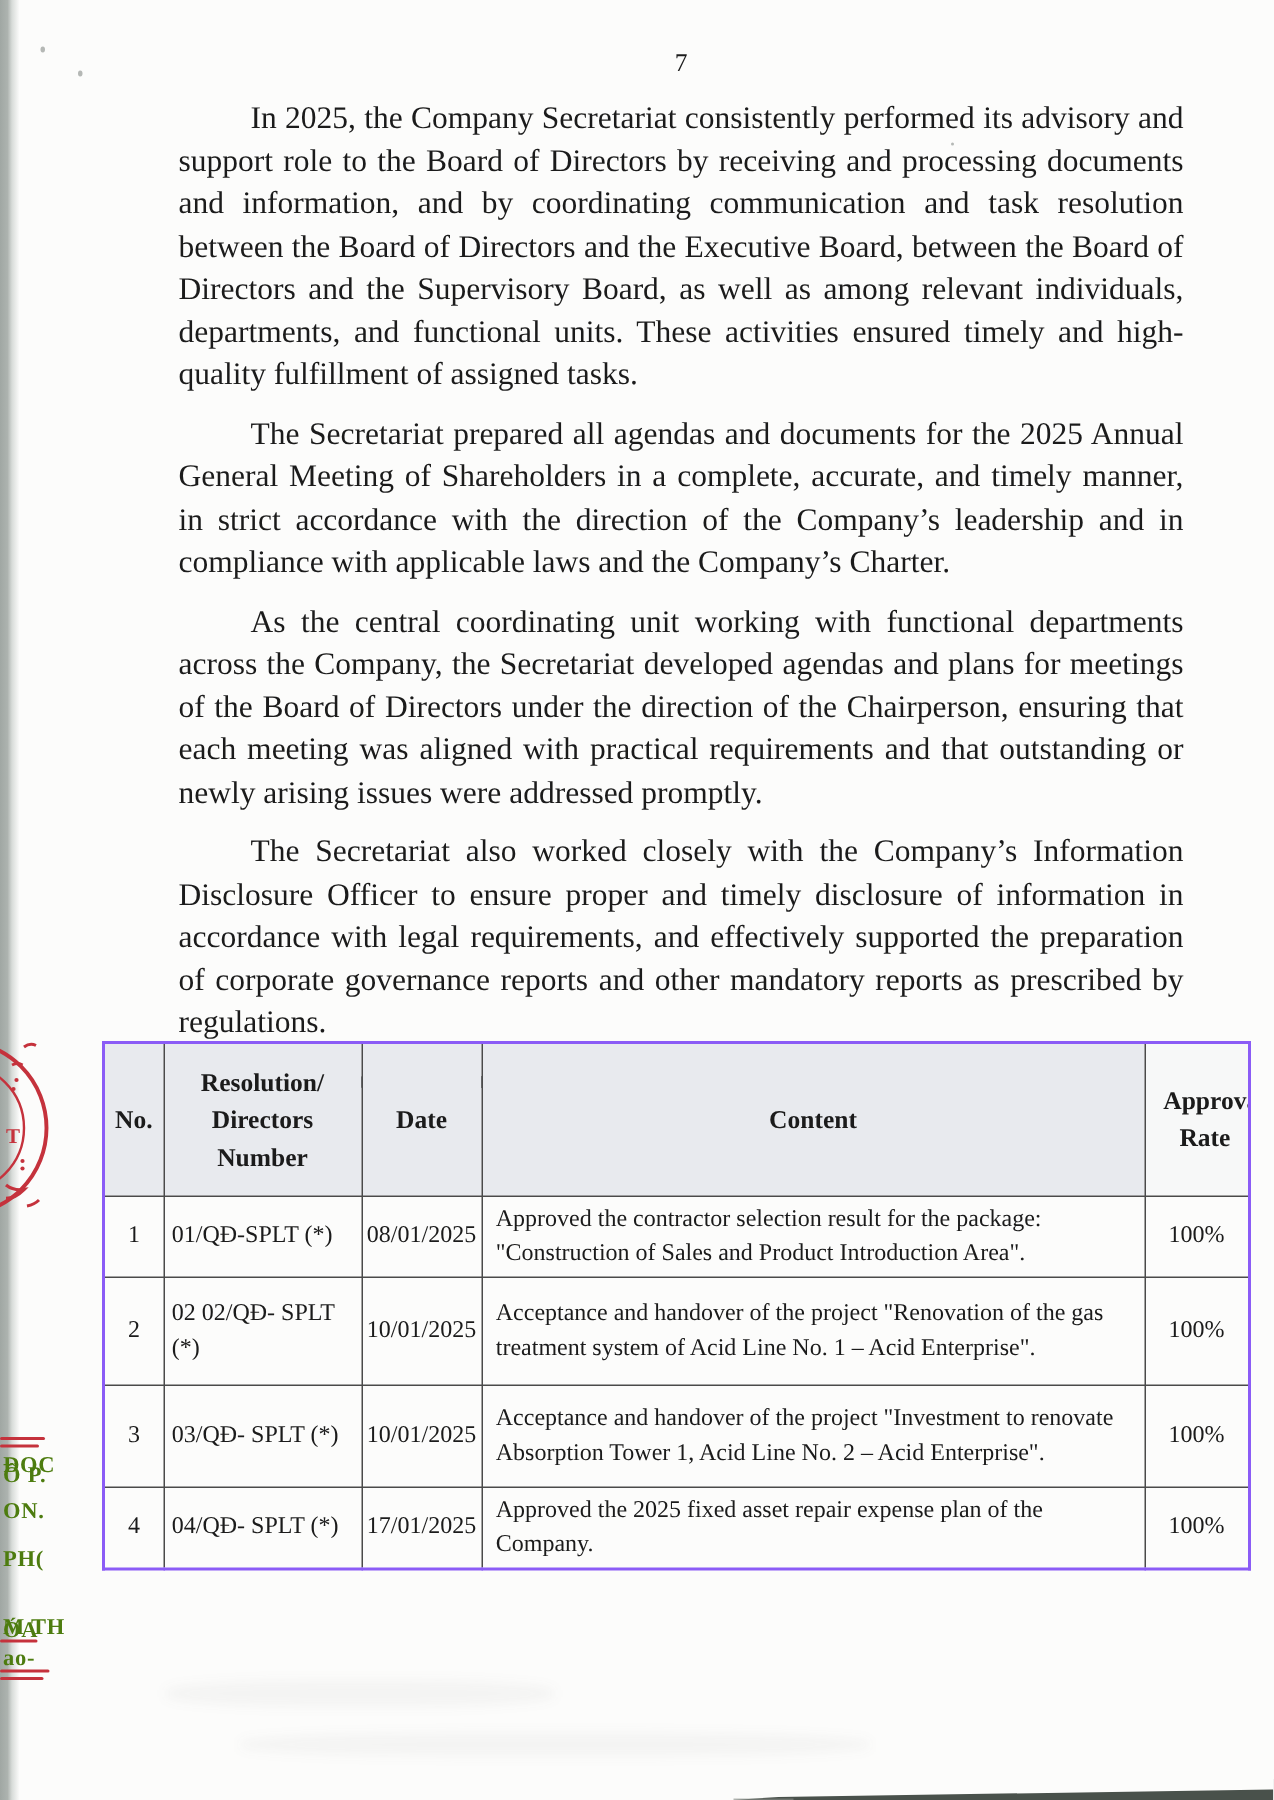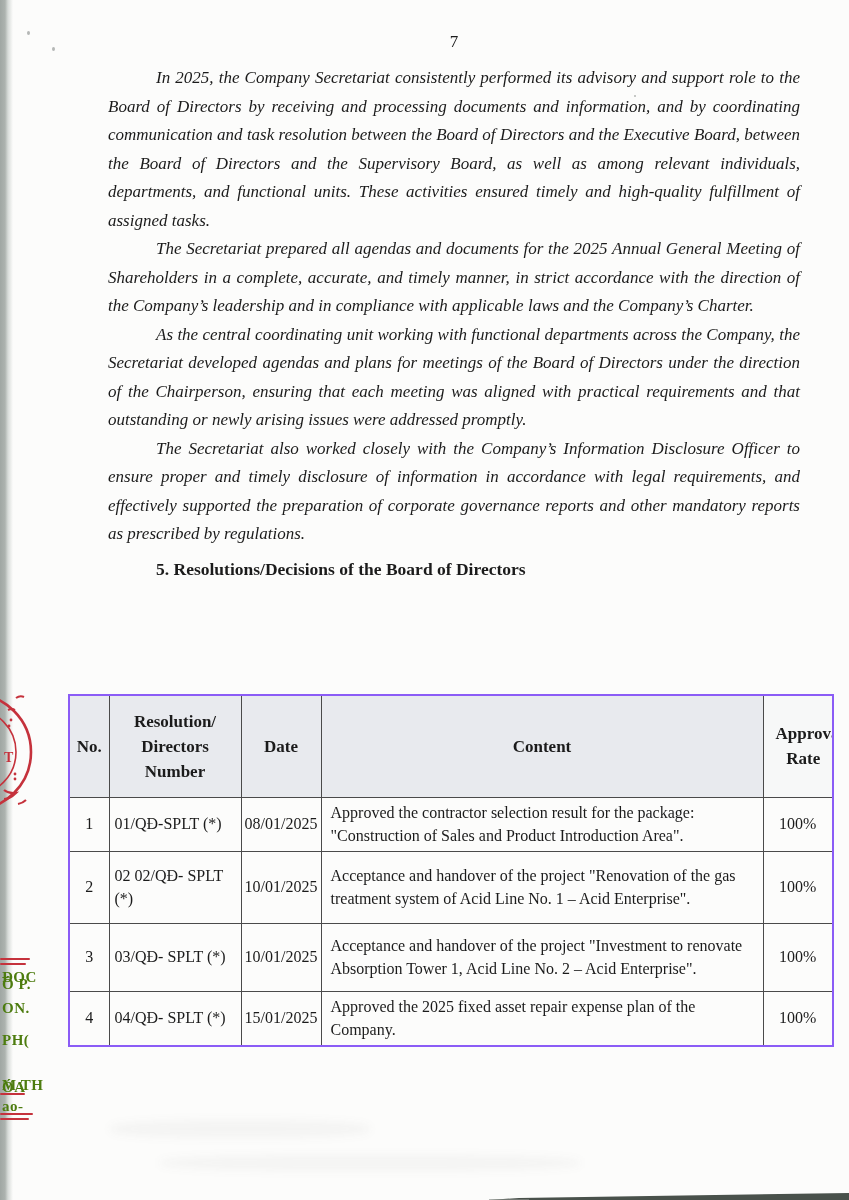--- a/index.html
+++ b/index.html
@@ -20,21 +20,21 @@
   .edge-bottom-right{position:absolute;right:0;bottom:0;width:360px;height:8px;}
   .speck{position:absolute;background:rgba(110,116,112,0.5);border-radius:50%;}
   .smudge{position:absolute;background:rgba(60,65,60,0.045);filter:blur(4px);border-radius:40%;}
 
   
   .content{position:absolute;left:108px;top:0;width:692px;}
   .pageno{margin:30px 0 0 0;text-align:center;font-size:17px;line-height:24px;}
   .heading{font-size:17.5px;font-weight:bold;padding-left:48px;line-height:24px;margin:0;}
   .h4{margin-top:24px;}
   .h5{margin-top:8px;}
-  p.body{font-size:17px;line-height:28.5px;text-align:justify;text-indent:48px;margin:0;font-style:italic;}
+  p.body{font-size:21px;line-height:28.5px;text-align:justify;text-indent:48px;margin:11px;}
   p.first{margin-top:10px;}
 
   
   table.doc-table{
     position:absolute;left:68px;top:694px;width:764px;
     border-collapse:collapse;table-layout:fixed;
     border:2px solid #8b5cf6;
   }
   .doc-table th,.doc-table td{border:1px solid #4a4a4a;vertical-align:middle;overflow:hidden;}
   .doc-table th{
@@ -147,20 +147,20 @@
     <tr style="height:68px">
       <td class="c-no">3</td>
       <td class="c-num">03/QĐ- SPLT (*)</td>
       <td class="c-date">10/01/2025</td>
       <td class="c-content">Acceptance and handover of the project "Investment to renovate Absorption Tower 1, Acid Line No. 2 – Acid Enterprise".</td>
       <td class="c-rate">100%</td>
     </tr>
     <tr style="height:48px">
       <td class="c-no">4</td>
       <td class="c-num">04/QĐ- SPLT (*)</td>
-      <td class="c-date">15/01/2025</td>
+      <td class="c-date">17/01/2025</td>
       <td class="c-content">Approved the 2025 fixed asset repair expense plan of the Company.</td>
       <td class="c-rate">100%</td>
     </tr>
   </tbody>
     </table>
 
 </div>
 
 </body></html>

